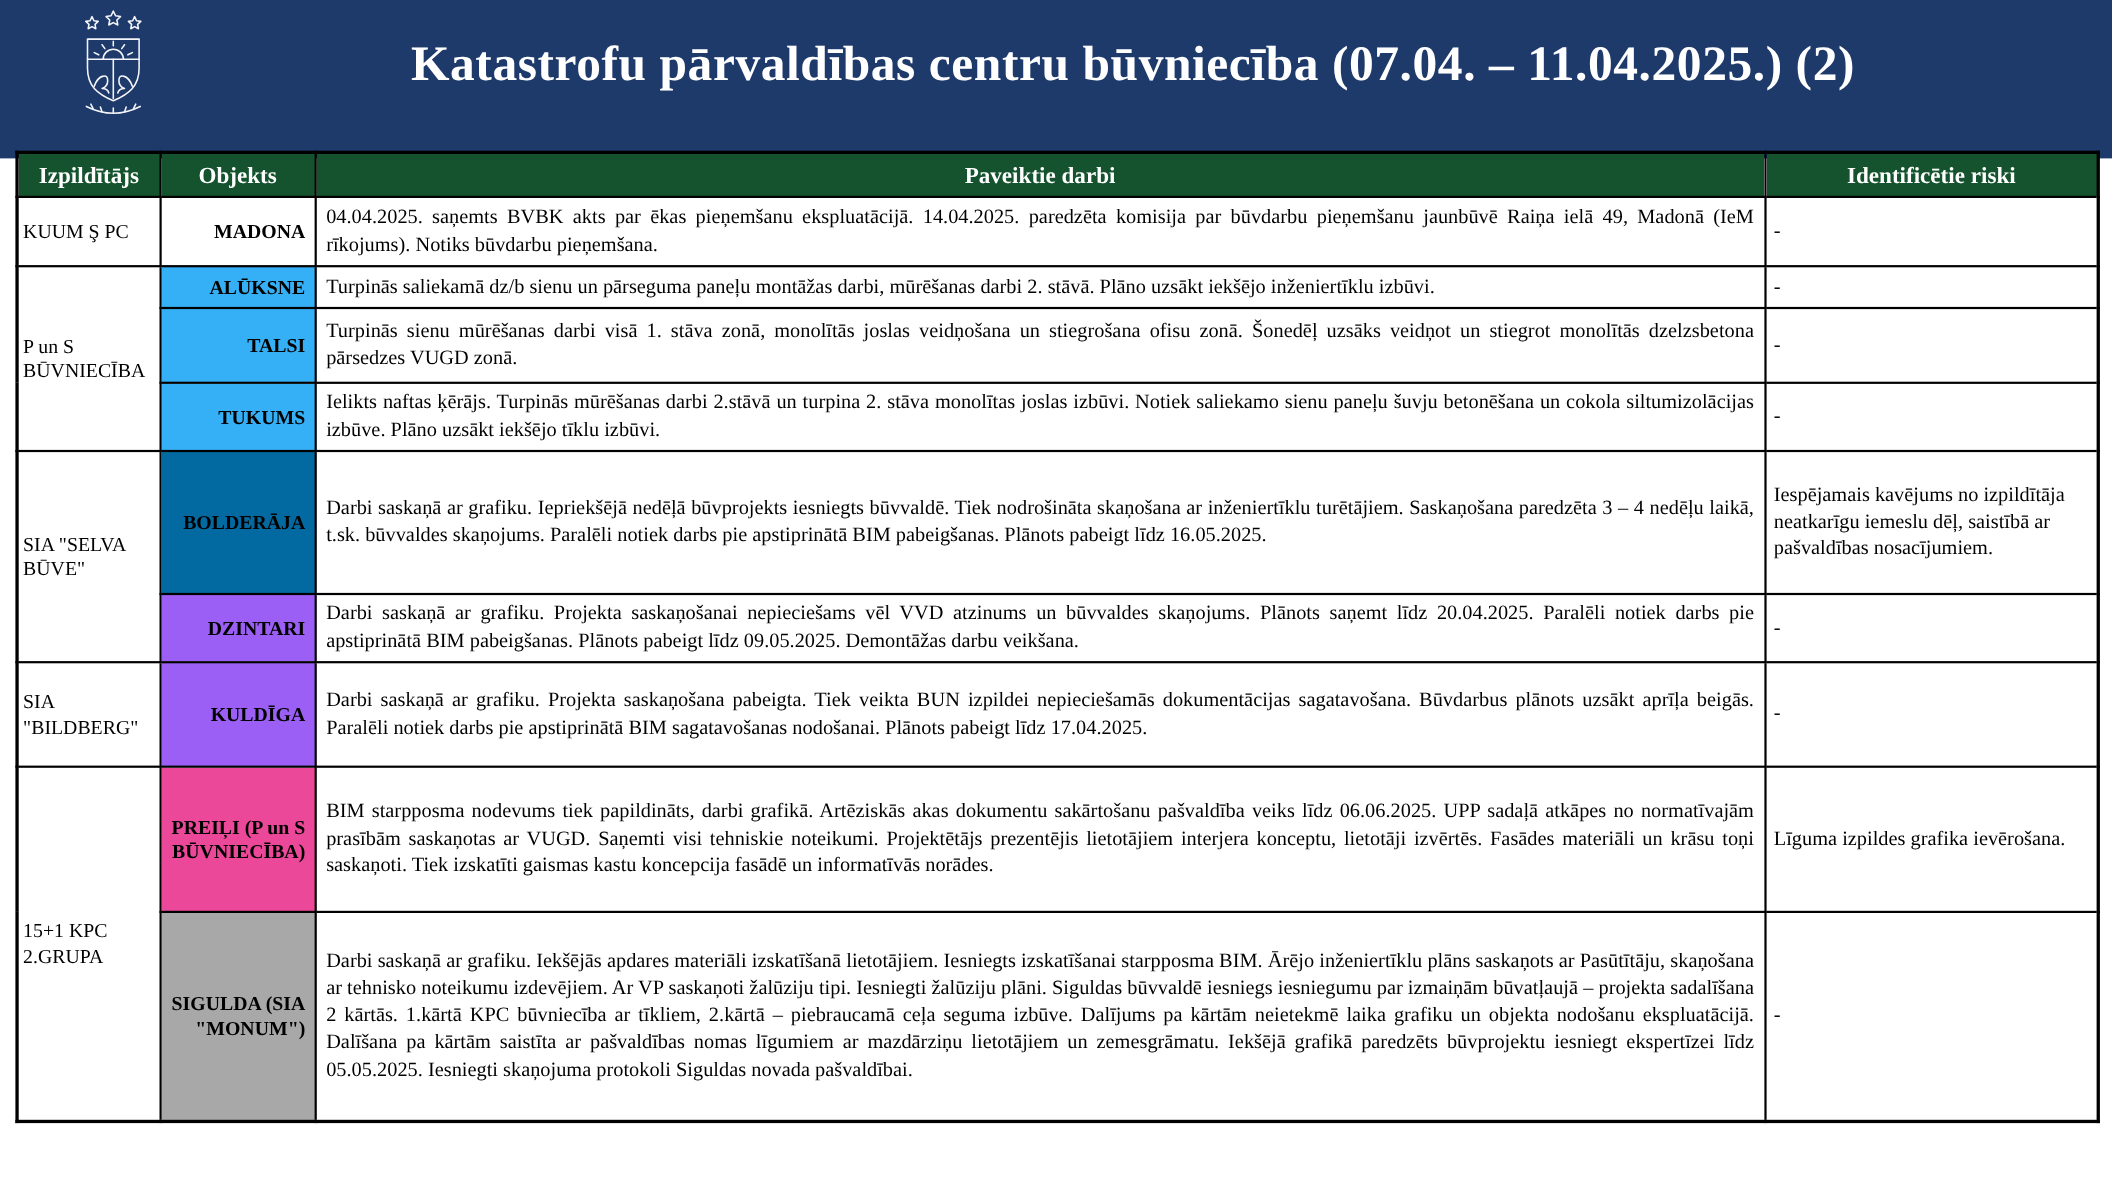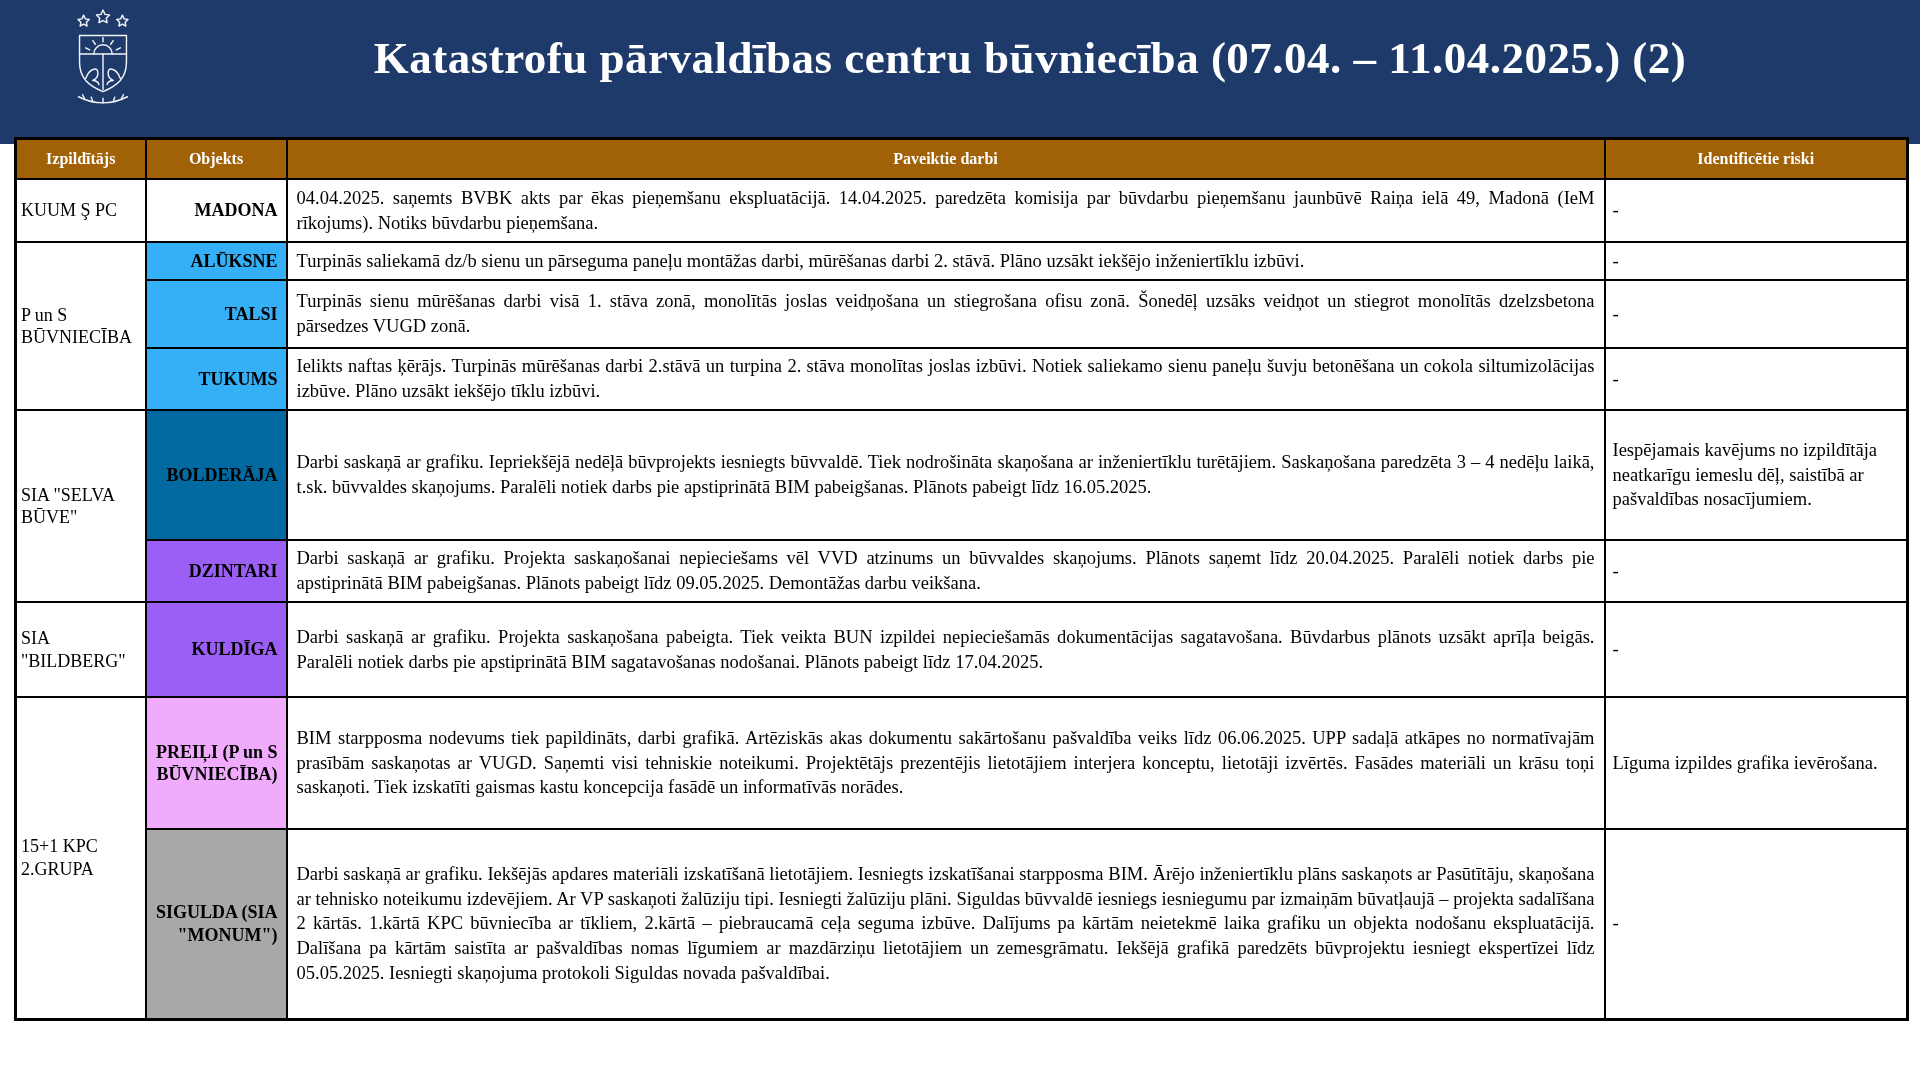--- a/index.html
+++ b/index.html
@@ -19,21 +19,21 @@
     color:#ffffff;font-weight:bold;font-size:45px;letter-spacing:.5px;
     white-space:nowrap;
   }
   table.report{
     position:absolute;left:14px;top:137px;width:1892px;
     border-collapse:collapse;table-layout:fixed;
     border:3px solid #000;
   }
   .report th,.report td{border:2px solid #000;overflow:hidden;}
   .report thead th{
-    background:#a16207;color:#ffffff;font-weight:bold;font-size:16px;
+    background:#14532d;color:#ffffff;font-weight:bold;font-size:21px;
     height:34px;padding:2px 6px;text-align:center;vertical-align:middle;
   }
   td.exec{
     background:#ffffff;font-size:18px;vertical-align:middle;
     padding:2px 4px;line-height:1.25;color:#000;
   }
   td.obj{
     font-size:18px;font-weight:bold;text-align:right;vertical-align:middle;
     padding:2px 8px;line-height:1.25;color:#000;
   }
@@ -123,21 +123,21 @@
         <td class="risk">-</td>
       </tr>
       <tr style="height: 95px;">
         <td class="exec" rowspan="1">SIA "BILDBERG"</td>
         <td class="obj" style="background: rgb(155, 95, 245);">KULDĪGA</td>
         <td class="works">Darbi saskaņā ar grafiku. Projekta saskaņošana pabeigta. Tiek veikta BUN izpildei nepieciešamās dokumentācijas sagatavošana. Būvdarbus plānots uzsākt aprīļa beigās. Paralēli notiek darbs pie apstiprinātā BIM sagatavošanas nodošanai. Plānots pabeigt līdz 17.04.2025.</td>
         <td class="risk">-</td>
       </tr>
       <tr style="height: 132px;">
         <td class="exec" rowspan="2">15+1 KPC 2.GRUPA</td>
-        <td class="obj" style="background: #f0abfc;">PREIĻI (P un S BŪVNIECĪBA)</td>
+        <td class="obj" style="background: #ec4899;">PREIĻI (P un S BŪVNIECĪBA)</td>
         <td class="works">BIM starpposma nodevums tiek papildināts, darbi grafikā. Artēziskās akas dokumentu sakārtošanu pašvaldība veiks līdz 06.06.2025. UPP sadaļā atkāpes no normatīvajām prasībām saskaņotas ar VUGD. Saņemti visi tehniskie noteikumi. Projektētājs prezentējis lietotājiem interjera konceptu, lietotāji izvērtēs. Fasādes materiāli un krāsu toņi saskaņoti. Tiek izskatīti gaismas kastu koncepcija fasādē un informatīvās norādes.</td>
         <td class="risk">Līguma izpildes grafika ievērošana.</td>
       </tr>
       <tr style="height: 190px;">
         <td class="obj" style="background: rgb(168, 168, 168);">SIGULDA (SIA "MONUM")</td>
         <td class="works">Darbi saskaņā ar grafiku. Iekšējās apdares materiāli izskatīšanā lietotājiem. Iesniegts izskatīšanai starpposma BIM. Ārējo inženiertīklu plāns saskaņots ar Pasūtītāju, skaņošana ar tehnisko noteikumu izdevējiem. Ar VP saskaņoti žalūziju tipi. Iesniegti žalūziju plāni. Siguldas būvvaldē iesniegs iesniegumu par izmaiņām būvatļaujā – projekta sadalīšana 2 kārtās. 1.kārtā KPC būvniecība ar tīkliem, 2.kārtā – piebraucamā ceļa seguma izbūve. Dalījums pa kārtām neietekmē laika grafiku un objekta nodošanu ekspluatācijā. Dalīšana pa kārtām saistīta ar pašvaldības nomas līgumiem ar mazdārziņu lietotājiem un zemesgrāmatu. Iekšējā grafikā paredzēts būvprojektu iesniegt ekspertīzei līdz 05.05.2025. Iesniegti skaņojuma protokoli Siguldas novada pašvaldībai.</td>
         <td class="risk">-</td>
       </tr>
     </tbody>
 </table>

